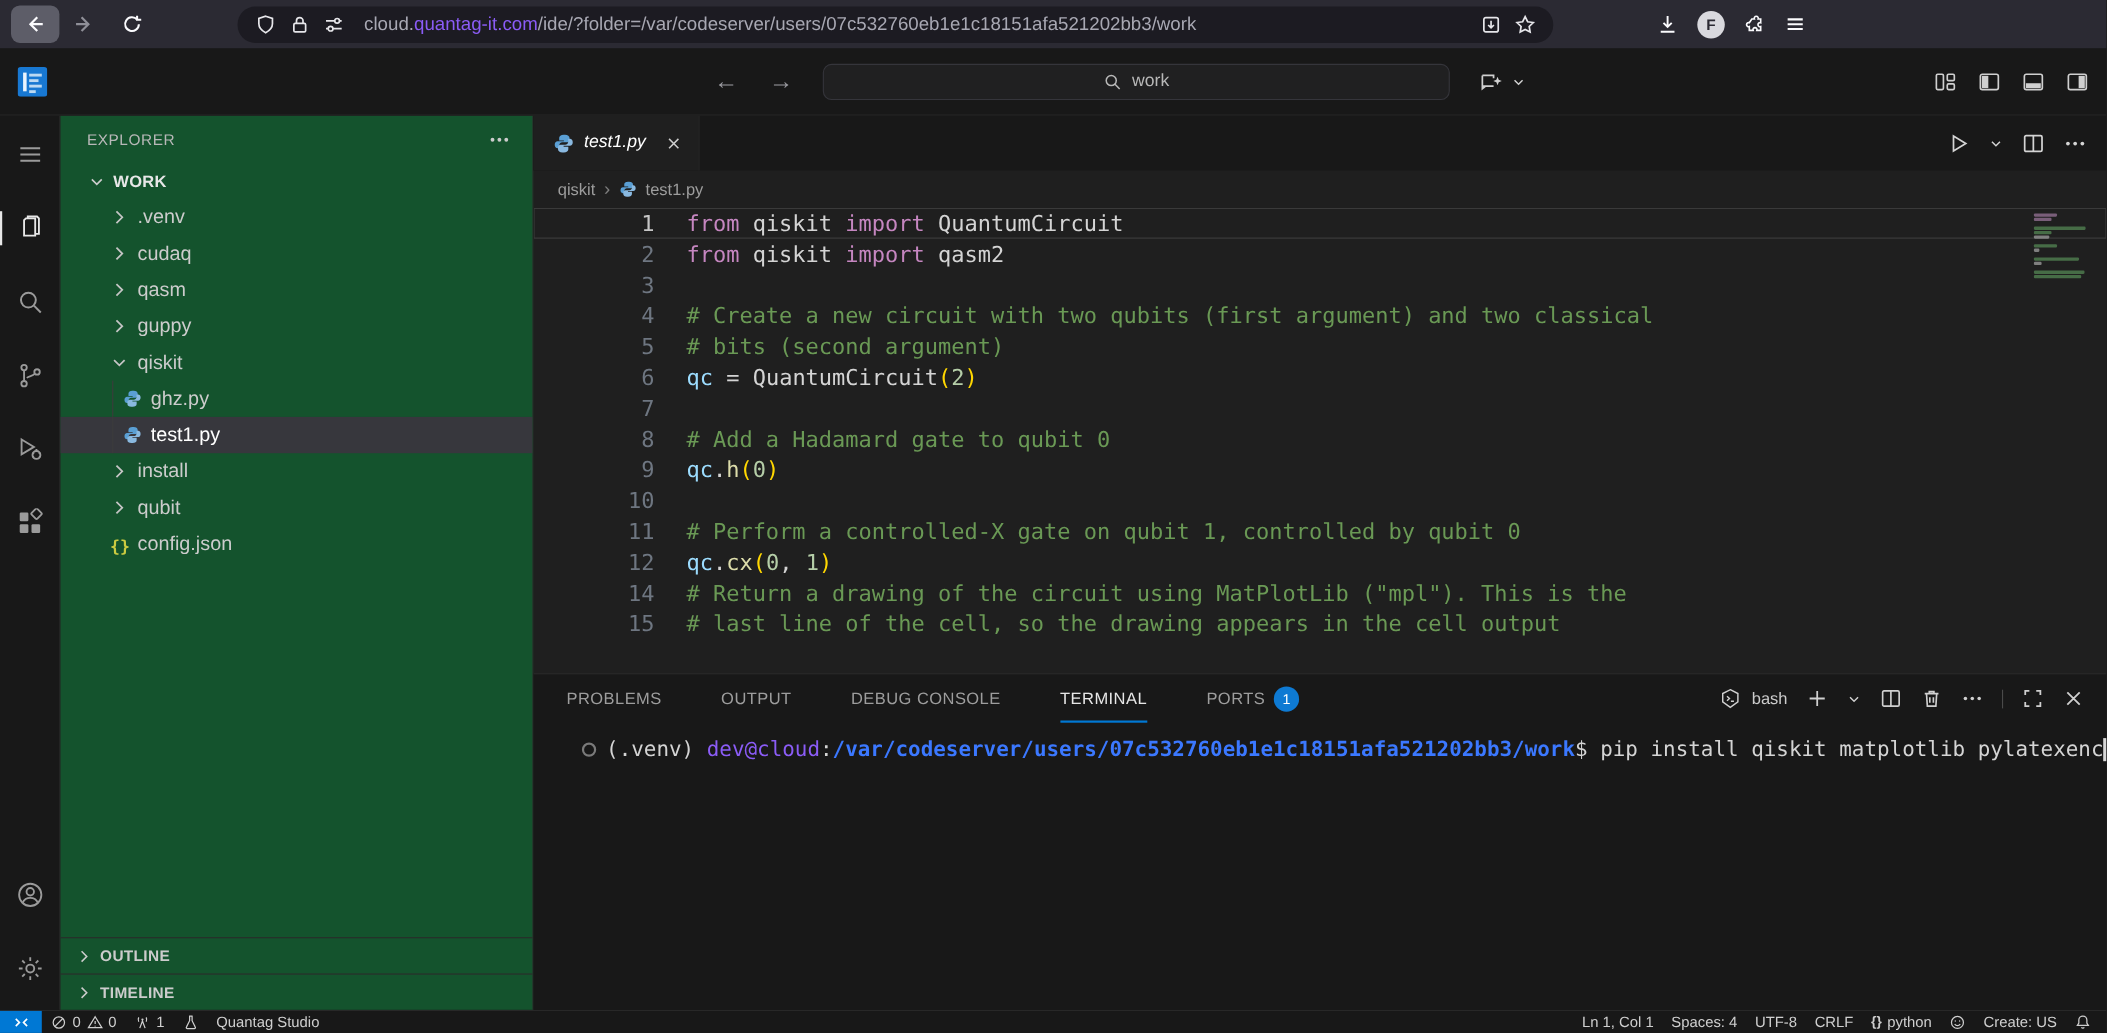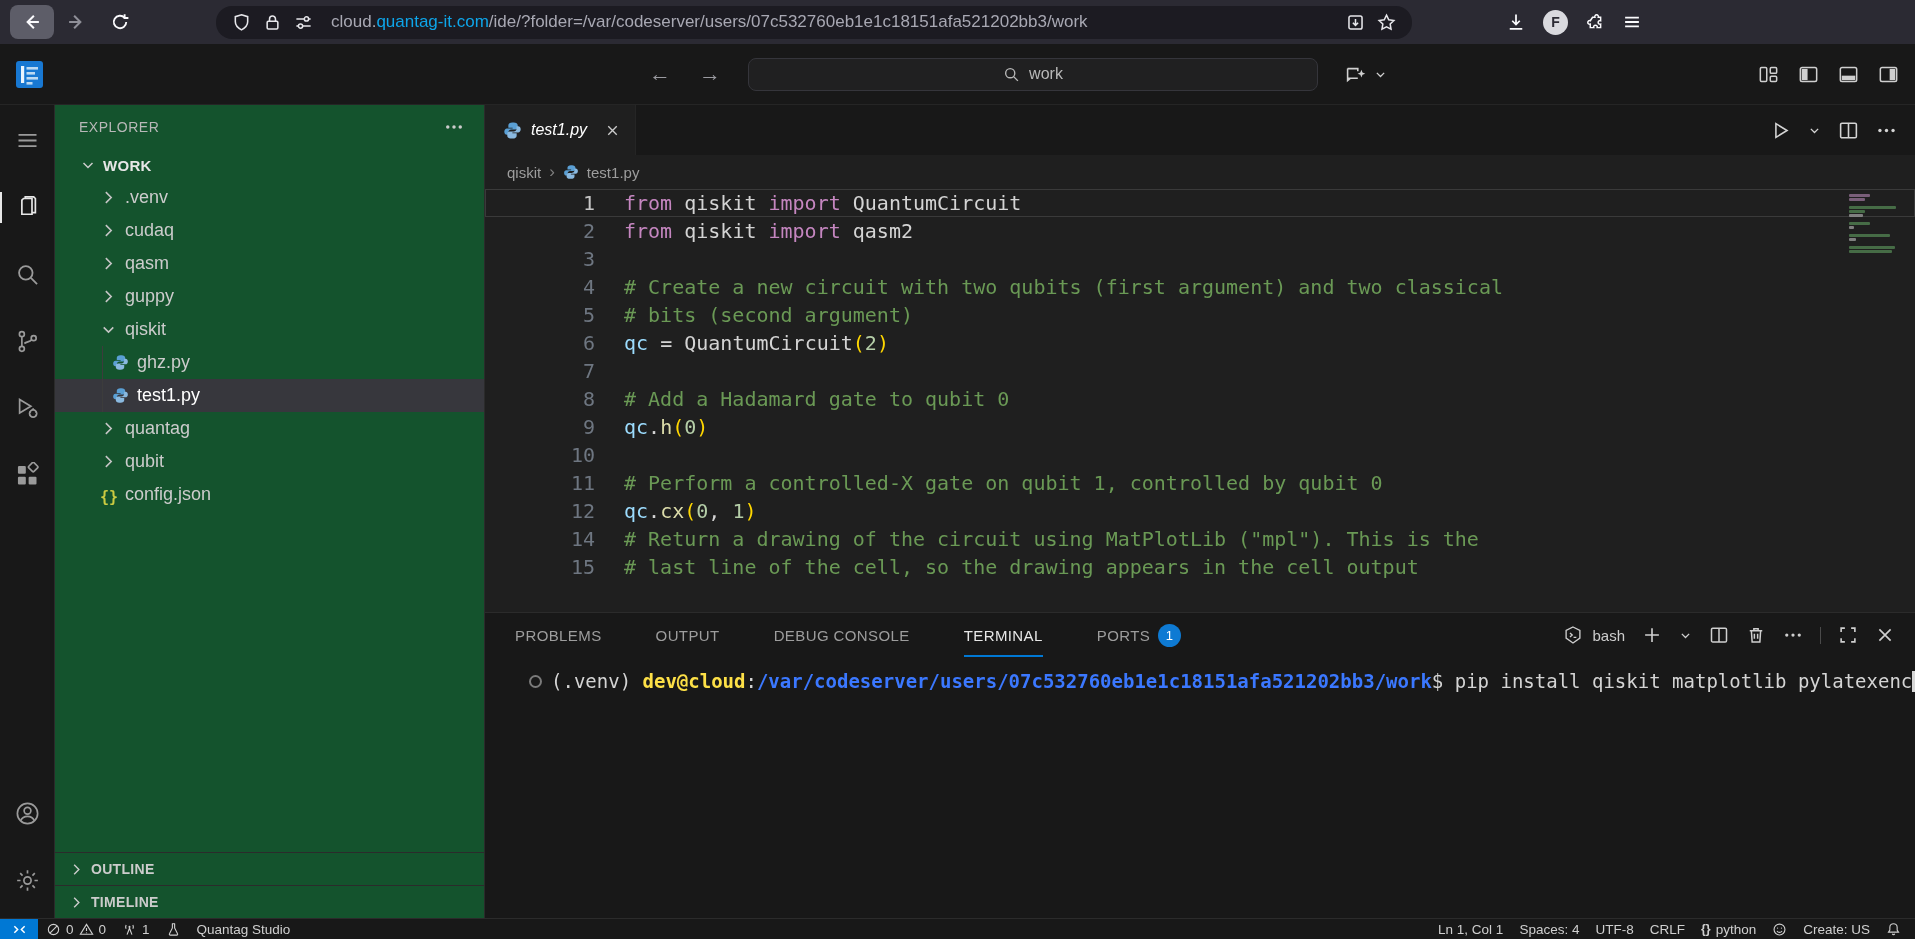--- a/index.html
+++ b/index.html
@@ -11,21 +11,21 @@
   
   .browser-bar { height:44px; background:#2b2a33; display:flex; align-items:center; padding-left:10px; }
   .bb-btn { width:44px; height:34px; border-radius:8px; display:flex; align-items:center; justify-content:center; }
   .bb-back { background:#5d5d68; }
   .bb-ic20 { width:20px; height:20px; color:#fbfbfe; }
   .dim { color:#8f8f98; }
   .url-pill { margin-left:74px; width:1196px; height:33px; background:#1c1b22; border-radius:16px;
     display:flex; align-items:center; padding:0 16px; gap:12px; }
   .url-ic { width:19px; height:19px; color:#e6e6ea; }
   .url-text { font-size:17px; color:#a8a8b3; margin-left:6px; white-space:nowrap; overflow:hidden; flex:1; }
-  .url-text b { color:#0ea5e9; font-weight:normal; }
+  .url-text b { color:#8b5cf6; font-weight:normal; }
   .bb-right { display:flex; align-items:center; gap:17px; margin-left:94px; }
   .avatar { width:25px; height:25px; border-radius:50%; background:#d9d9de; color:#2b2a33; font-weight:bold;
     font-size:14px; display:flex; align-items:center; justify-content:center; }
 
   
   .titlebar { height:61px; background:#181818; position:relative; border-bottom:1px solid #252525; }
   .app-logo { position:absolute; left:16px; top:17px; width:27px; height:27px; }
   .tb-center { position:absolute; left:648px; top:0; height:100%; display:flex; align-items:center; gap:26px; }
   .tb-nav { width:24px; height:24px; color:#9a9aa0; font-size:22px; line-height:24px; text-align:center; }
   .cmd-center { width:570px; height:33px; background:#202021; border:1px solid #35353b; border-radius:8px;
@@ -104,21 +104,21 @@
     display:flex; align-items:center; justify-content:center; }
   .panel-controls { margin-left:auto; display:flex; align-items:center; gap:17px; padding-right:20px; color:#cfcfcf; }
   .panel-controls .ic { width:20px; height:20px; }
   .panel-controls .small { width:13px; height:13px; }
   .shell-label { font-size:15px; color:#cccccc; margin-left:-8px; }
   .psep { width:1px; height:17px; background:#4a4a4a; }
   .term-body { flex:1; padding:13px 0 0 44px; font-family:"DejaVu Sans Mono", monospace; font-size:19px; }
   .term-line { display:flex; align-items:center; }
   .term-deco { width:13px; height:13px; border:2px solid #7a7a7a; border-radius:50%; margin-right:9px; flex:none; }
   .term-text { white-space:pre; }
-  .tw{color:#d4d4d4} .tg{color:#fde047;font-weight:bold} .tb2{color:#3b78ff;font-weight:bold}
+  .tw{color:#d4d4d4} .tg{color:#8b5cf6;font-weight:normal} .tb2{color:#3b78ff;font-weight:bold}
   .cursor { display:inline-block; width:11px; height:21px; background:#d7d7d7; vertical-align:text-bottom; }
 
   
   .statusbar { height:21px; background:#181818; border-top:1px solid #2b2b2b; display:flex; align-items:stretch;
     font-size:13.5px; color:#cfcfcf; }
   .st-remote { width:38px; background:#0078d4; color:#fff; display:flex; align-items:center; justify-content:center; }
   .st-remote .ic { width:15px; height:15px; }
   .st-item { display:flex; align-items:center; gap:5px; padding:0 8px; }
   .st-item .ic { width:15px; height:15px; }
   .st-right { margin-left:auto; display:flex; align-items:stretch; padding-right:6px; }
@@ -420,21 +420,21 @@
             </svg>
           </span>
           <span>test1.py</span>
         </div>
         <div class="tree-row" style="padding-left: 45px;">
           <span class="ic">
             <svg viewBox="0 0 16 16" fill="none" stroke="currentColor" stroke-width="1.5">
               <path d="M5.5 3l5 5-5 5"></path>
             </svg>
           </span>
-          <span>quantag</span>
+          <span>install</span>
         </div>
         <div class="tree-row" style="padding-left: 45px;">
           <span class="ic">
             <svg viewBox="0 0 16 16" fill="none" stroke="currentColor" stroke-width="1.5">
               <path d="M5.5 3l5 5-5 5"></path>
             </svg>
           </span>
           <span>qubit</span>
         </div>
         <div class="tree-row" style="padding-left: 45px;">

